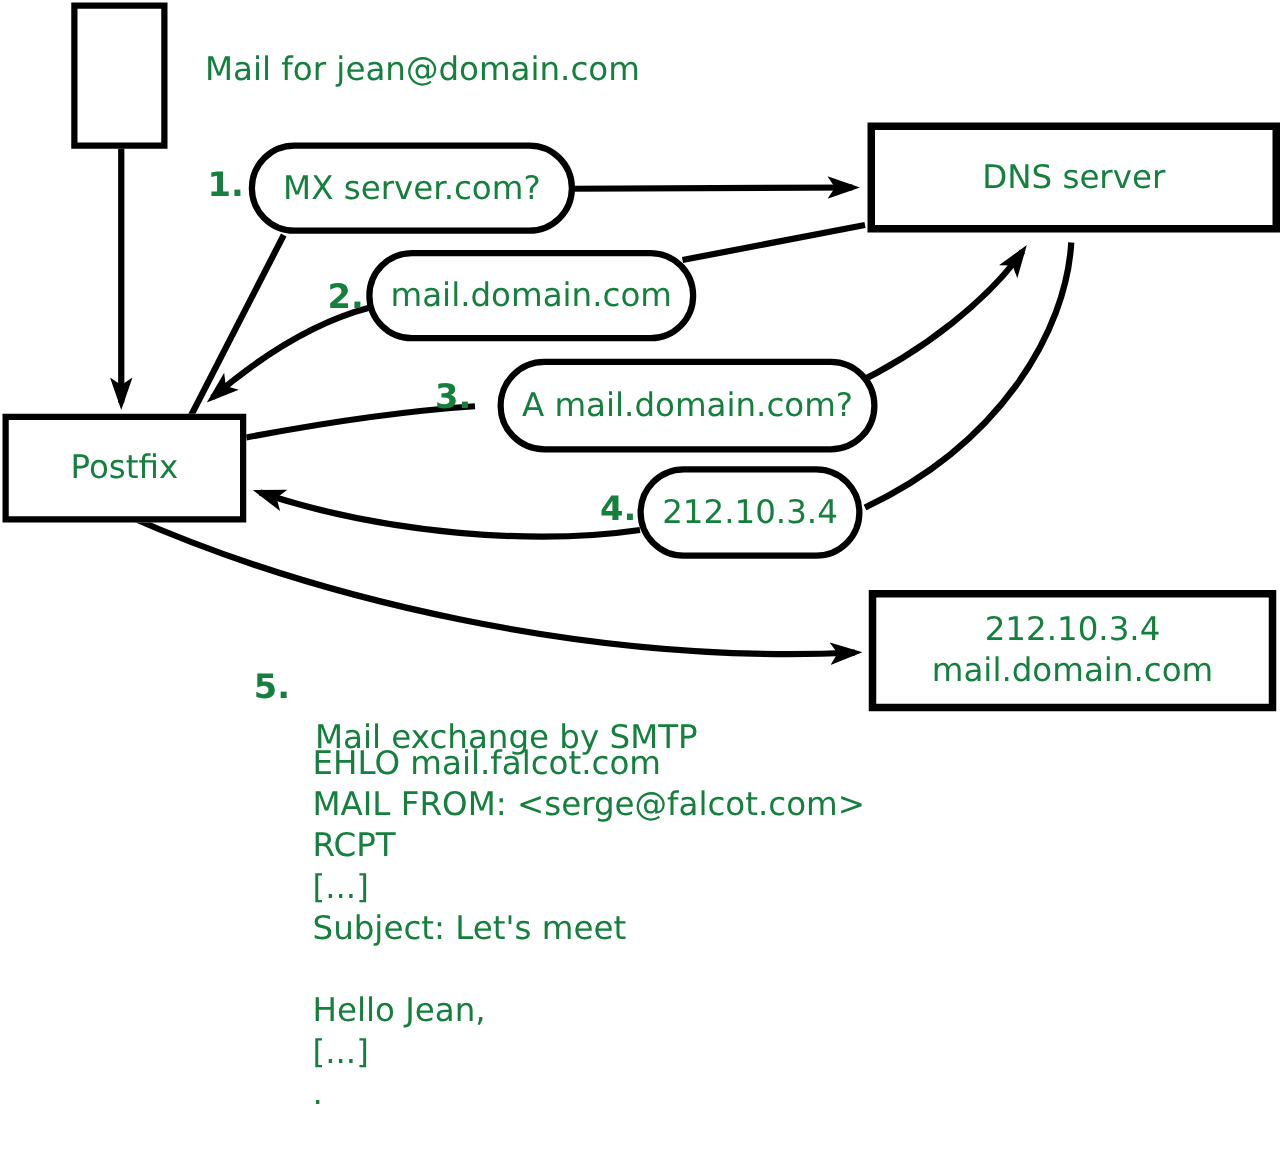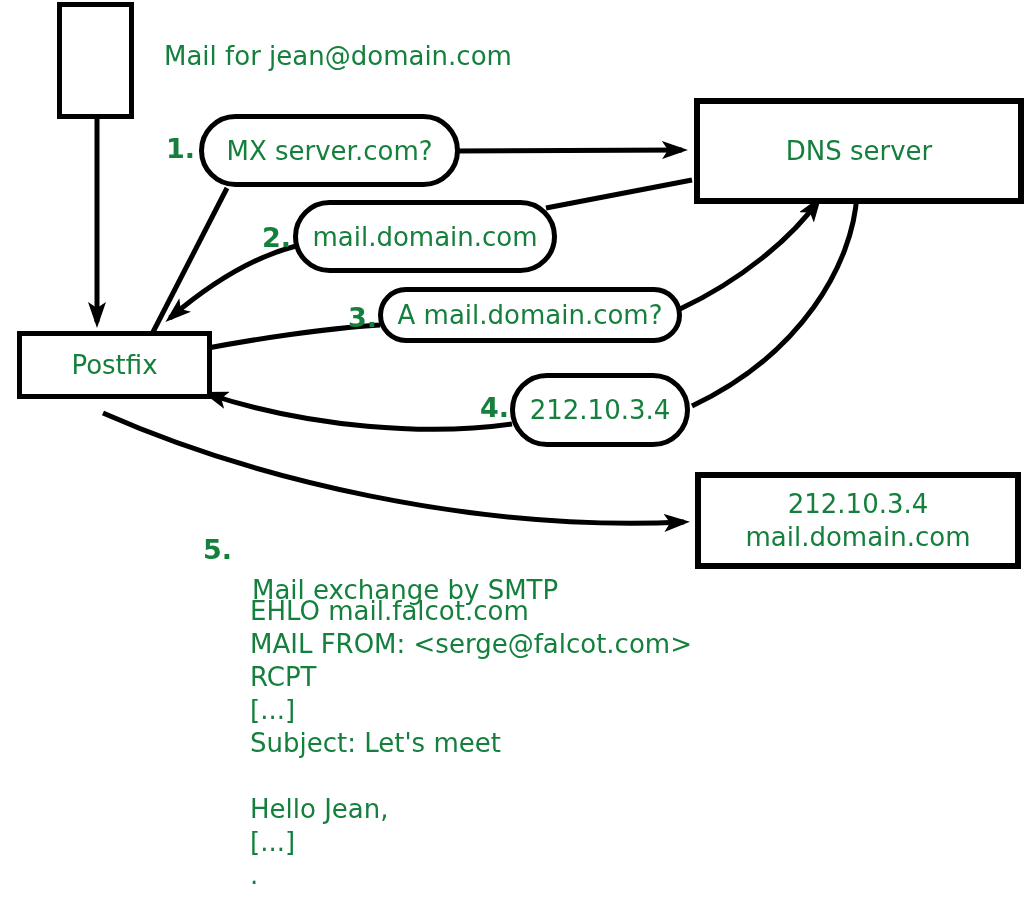--- a/index.html
+++ b/index.html
@@ -78,40 +78,40 @@
       <path d="M857,194 C853,265 800,355 692,406"></path>
       <path d="M512,424 C430,436 310,428 208,394" marker-end="url(#ah)"></path>
       <path d="M103,413 C250,478 470,532 684,522" marker-end="url(#ah)"></path>
     </g>
   </svg>
 
   <div class="box" style="left:57px;top:2px;width:77px;height:117px;"></div>
 
   <div class="title" style="left:164px;top:41px;">Mail for jean@domain.com</div>
 
-  <div class="box" style="left:2px;top:331px;width:195px;height:68px;margin-left:15px;">
+  <div class="box" style="left:2px;top:331px;width:195px;height:87px;">
     <span>Postfix</span>
   </div>
 
-  <div class="box thick" style="left:694px;top:98px;width:330px;height:106px;">
+  <div class="box thick" style="left:694px;top:98px;width:330px;height:88px;">
     <span>DNS server</span>
   </div>
 
   <div class="box thick" style="left:695px;top:472px;width:326px;height:97px;flex-direction:column;">
     <span>212.10.3.4</span>
     <span>mail.domain.com</span>
   </div>
 
   <div class="pill" style="left:199px;top:114px;width:261px;height:73px;">
     <span>MX server.com?</span>
   </div>
   <div class="pill" style="left:293px;top:200px;width:264px;height:73px;">
     <span>mail.domain.com</span>
   </div>
-  <div class="pill" style="left:378px;top:287px;width:304px;height:56px;">
+  <div class="pill" style="left:398px;top:287px;width:304px;height:75px;">
     <span>A mail.domain.com?</span>
   </div>
   <div class="pill" style="left:510px;top:373px;width:180px;height:74px;">
     <span>212.10.3.4</span>
   </div>
 
   <div class="num" style="left:155px;top:134px;">1.</div>
   <div class="num" style="left:251px;top:223px;">2.</div>
   <div class="num" style="left:337px;top:303px;">3.</div>
   <div class="num" style="left:469px;top:393px;">4.</div>

